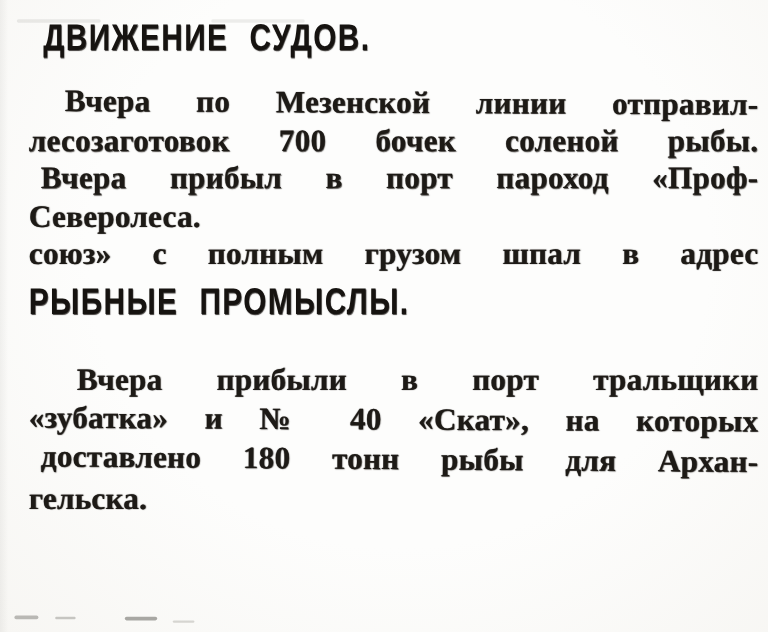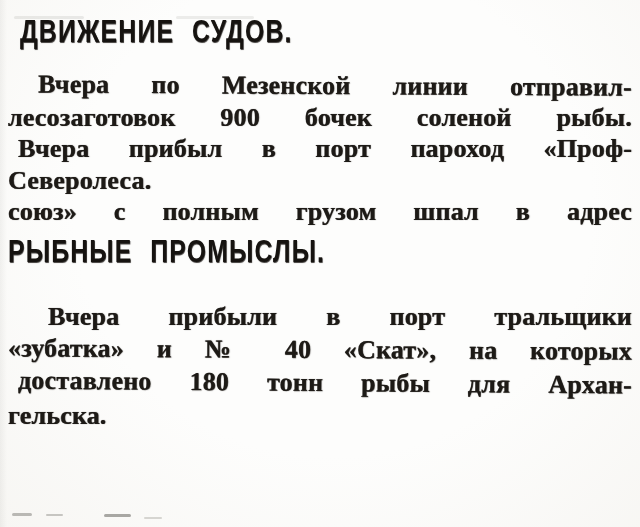--- a/index.html
+++ b/index.html
@@ -5,21 +5,21 @@
   html, body {
     margin: 0;
     padding: 0;
     background: #ffffff;
   }
   .page {
     position: relative;
     width: 640px;
     height: 527px;
     box-sizing: border-box;
-    padding: 14px 8px 0 8px;
+    padding: 14px 8px 0 24px;
     overflow: hidden;
     background:
       radial-gradient(ellipse at 52% 40%, #fdfdfc 55%, #f7f6f3 100%);
     font-family: "Liberation Serif", serif;
     color: #1b1815;
   }
   
   .page::before {
     content: "";
     position: absolute;
@@ -94,21 +94,21 @@
 </style>
 </head>
 <body>
 
 <div class="page">
 
   <div class="headline h1">ДВИЖЕНИЕ СУДОВ.</div>
 
   <div class="para para1">
     <div class="line indent1 tilt-a">Вчера по Мезенской линии отправил-</div>
-    <div class="line">лесозаготовок 900 бочек соленой рыбы.</div>
+    <div class="line">лесозаготовок 700 бочек соленой рыбы.</div>
     <div class="line shift-r">Вчера прибыл в порт пароход «Проф-</div>
     <div class="line lastline">Северолеса.</div>
     <div class="line">союз» с полным грузом шпал в адрес</div>
   </div>
 
   <div class="headline h2">РЫБНЫЕ ПРОМЫСЛЫ.</div>
 
   <div class="para para2">
     <div class="line indent2">Вчера прибыли в порт тральщики</div>
     <div class="line tilt-a">«зубатка» и № 40 «Скат», на которых</div>

